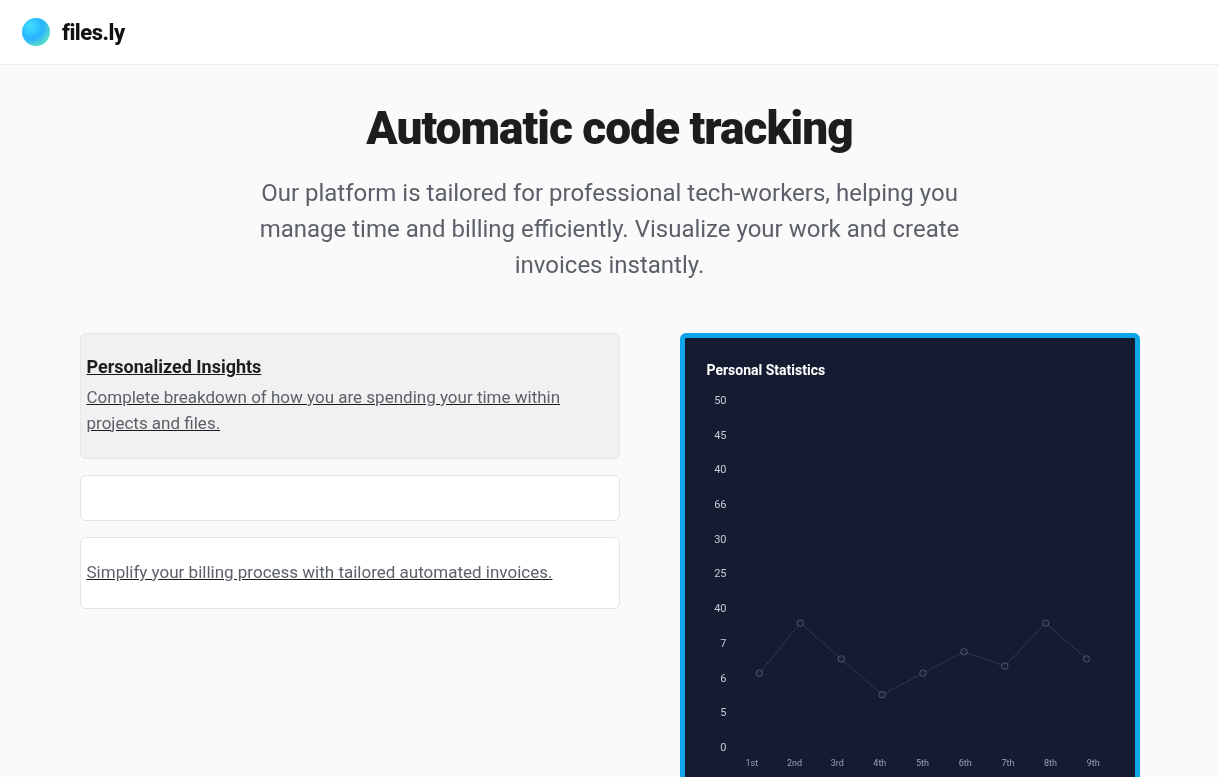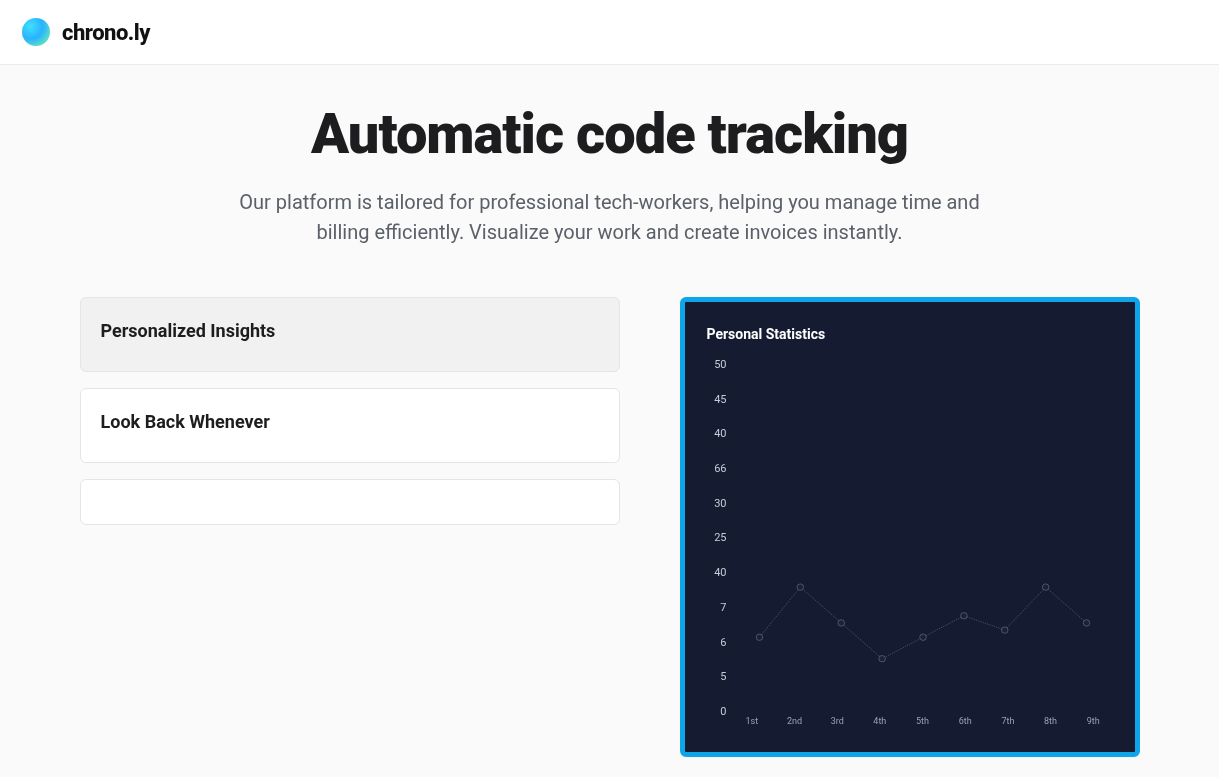--- a/index.html
+++ b/index.html
@@ -31,52 +31,53 @@
     padding: 26px 0 36px;
     border-bottom: 1px solid #f0f0f0;
   }
   .hero-inner {
     max-width: 1100px;
     margin: 0 auto;
     padding: 0 20px;
   }
   .page-title {
     text-align: center;
-    font-size: 56px;
+    font-size: 46px;
     font-weight: 900;
     margin: 10px 0 20px;
     letter-spacing: -1px;
     color: #1d1d1f;
   }
   .page-subtitle {
     text-align: center;
     max-width: 760px;
     margin: 0 auto 50px;
-    font-size: 20px;
+    font-size: 24px;
     line-height: 1.5;
     color: #5c6069;
   }
   .hero-grid {
     display: flex;
     gap: 60px;
     align-items: flex-start;
   }
   .cards-col {
     flex: 0 0 540px;
     max-width: 540px;
     display: flex;
     flex-direction: column;
     gap: 16px;
   }
   .feature-card {
-    padding: 22px 20px;
+    padding: 22px 6px;
     border: 1px solid #e5e5e7;
     border-radius: 6px;
     background: #fff;
     cursor: pointer;
+    text-decoration: underline;
   }
   .feature-card.active {
     background: #f1f1f2;
     border-color: #e5e5e7;
   }
   .feature-title {
     font-weight: 700;
     font-size: 18px;
     margin-bottom: 8px;
     color: #1d1d1f;
@@ -136,21 +137,21 @@
   .plot-inner {
     position: absolute;
     left: 0; right: 0; bottom: 22px; top: 0;
     display: flex;
     gap: 14px;
     align-items: flex-end;
     padding: 0 6px;
   }
   .xlabels {
     position: absolute;
-    left: 0; right: 0; bottom: 6px;
+    left: 0; right: 0; bottom: 0;
     height: 22px;
     display: flex;
     gap: 16px;
     padding: 0 6px;
   }
   .xlabel {
     flex: 1;
     text-align: center;
     color: #9aa1b3;
     font-size: 9px;
@@ -172,41 +173,42 @@
     left: 6px; right: 6px; bottom: 22px; top: 0;
     pointer-events: none;
   }
   .line-overlay svg { width: 100%; height: 100%; }
 </style>
 </head>
 <body>
 
 <div class="topbar">
   <div class="logo-orb"></div>
-  <div class="brand">chrono.ly</div>
+  <div class="brand">files.ly</div>
 </div>
 
 <div class="hero">
   <div class="hero-inner">
     <h1 class="page-title">Automatic code tracking</h1>
     <p class="page-subtitle">Our platform is tailored for professional tech-workers, helping you manage time and billing efficiently. Visualize your work and create invoices instantly.</p>
 
     <div class="hero-grid">
 
       <div class="cards-col">
 
         <div class="feature-card active">
           <div class="feature-title">Personalized Insights</div>
+          <div class="feature-desc">Complete breakdown of how you are spending your time within projects and files.</div>
         </div>
 
         <div class="feature-card">
-          <div class="feature-title">Look Back Whenever</div>
         </div>
 
         <div class="feature-card">
+          <div class="feature-desc">Simplify your billing process with tailored automated invoices.</div>
         </div>
 
       </div>
 
       <div class="chart-col">
         <div class="chart-panel">
           <div class="chart-title">Personal Statistics</div>
           <div class="plot">
             <div class="yaxis" id="yaxis">
                 <div class="ytick">50</div>

